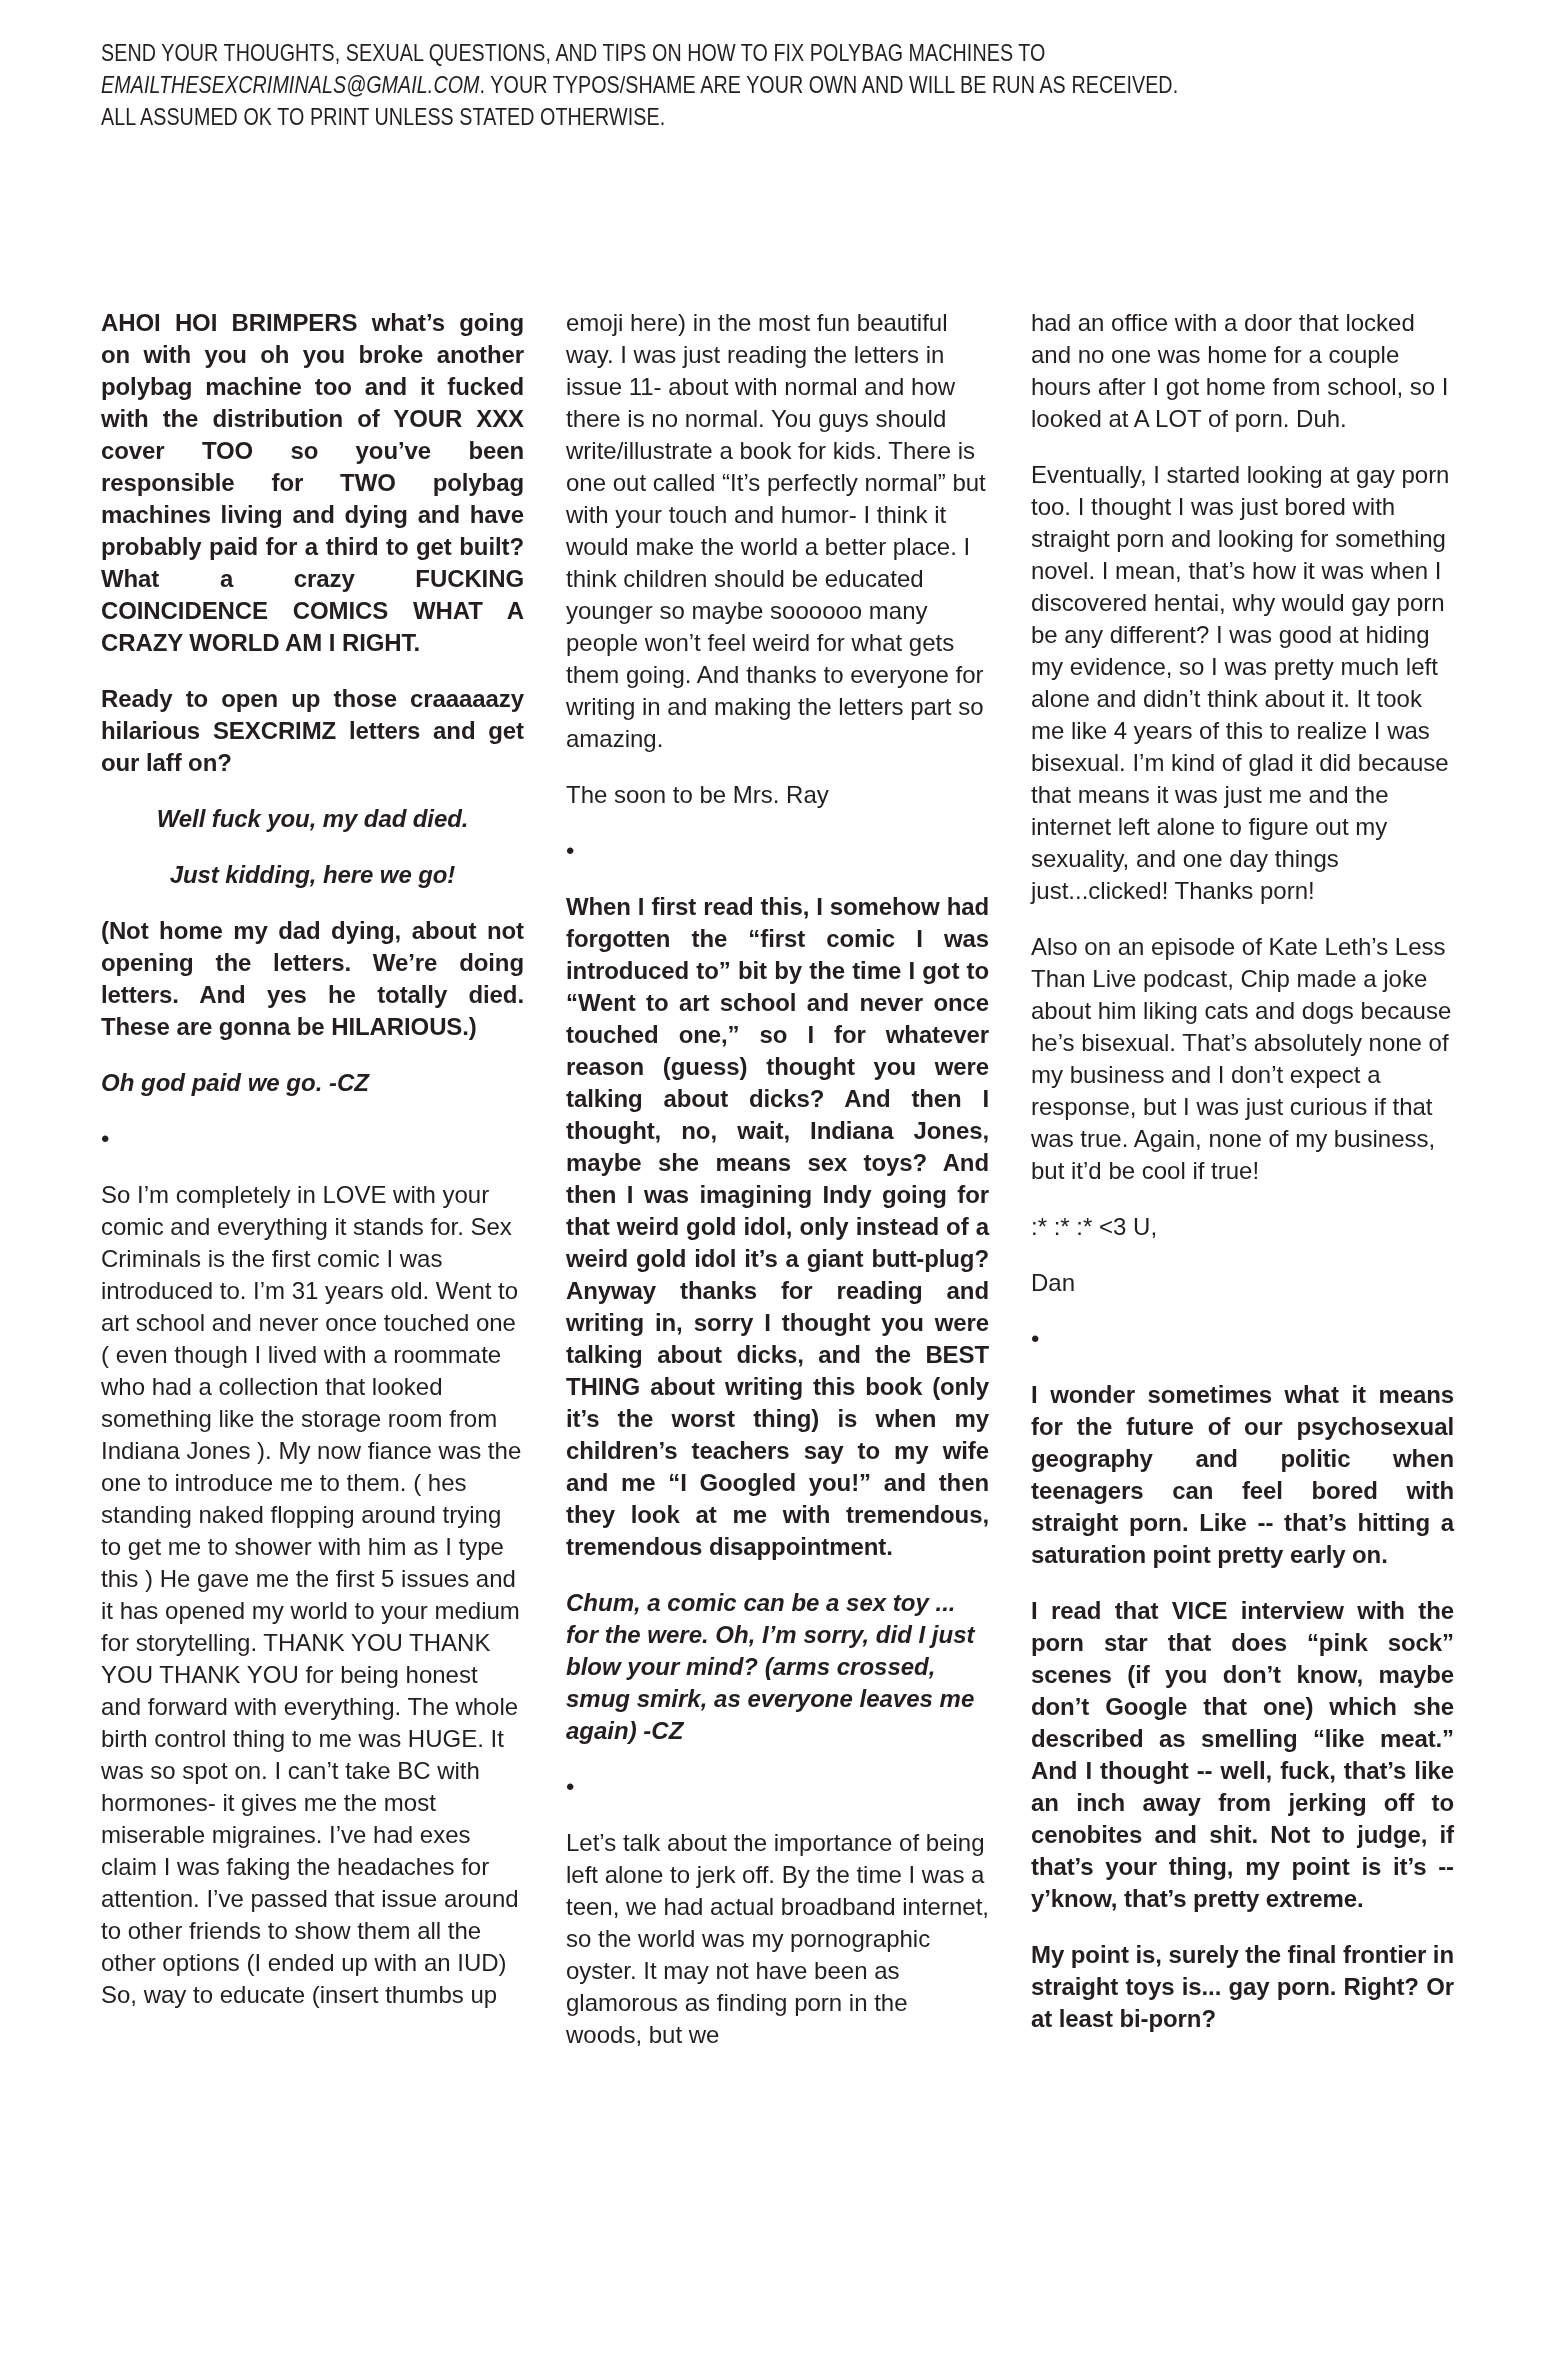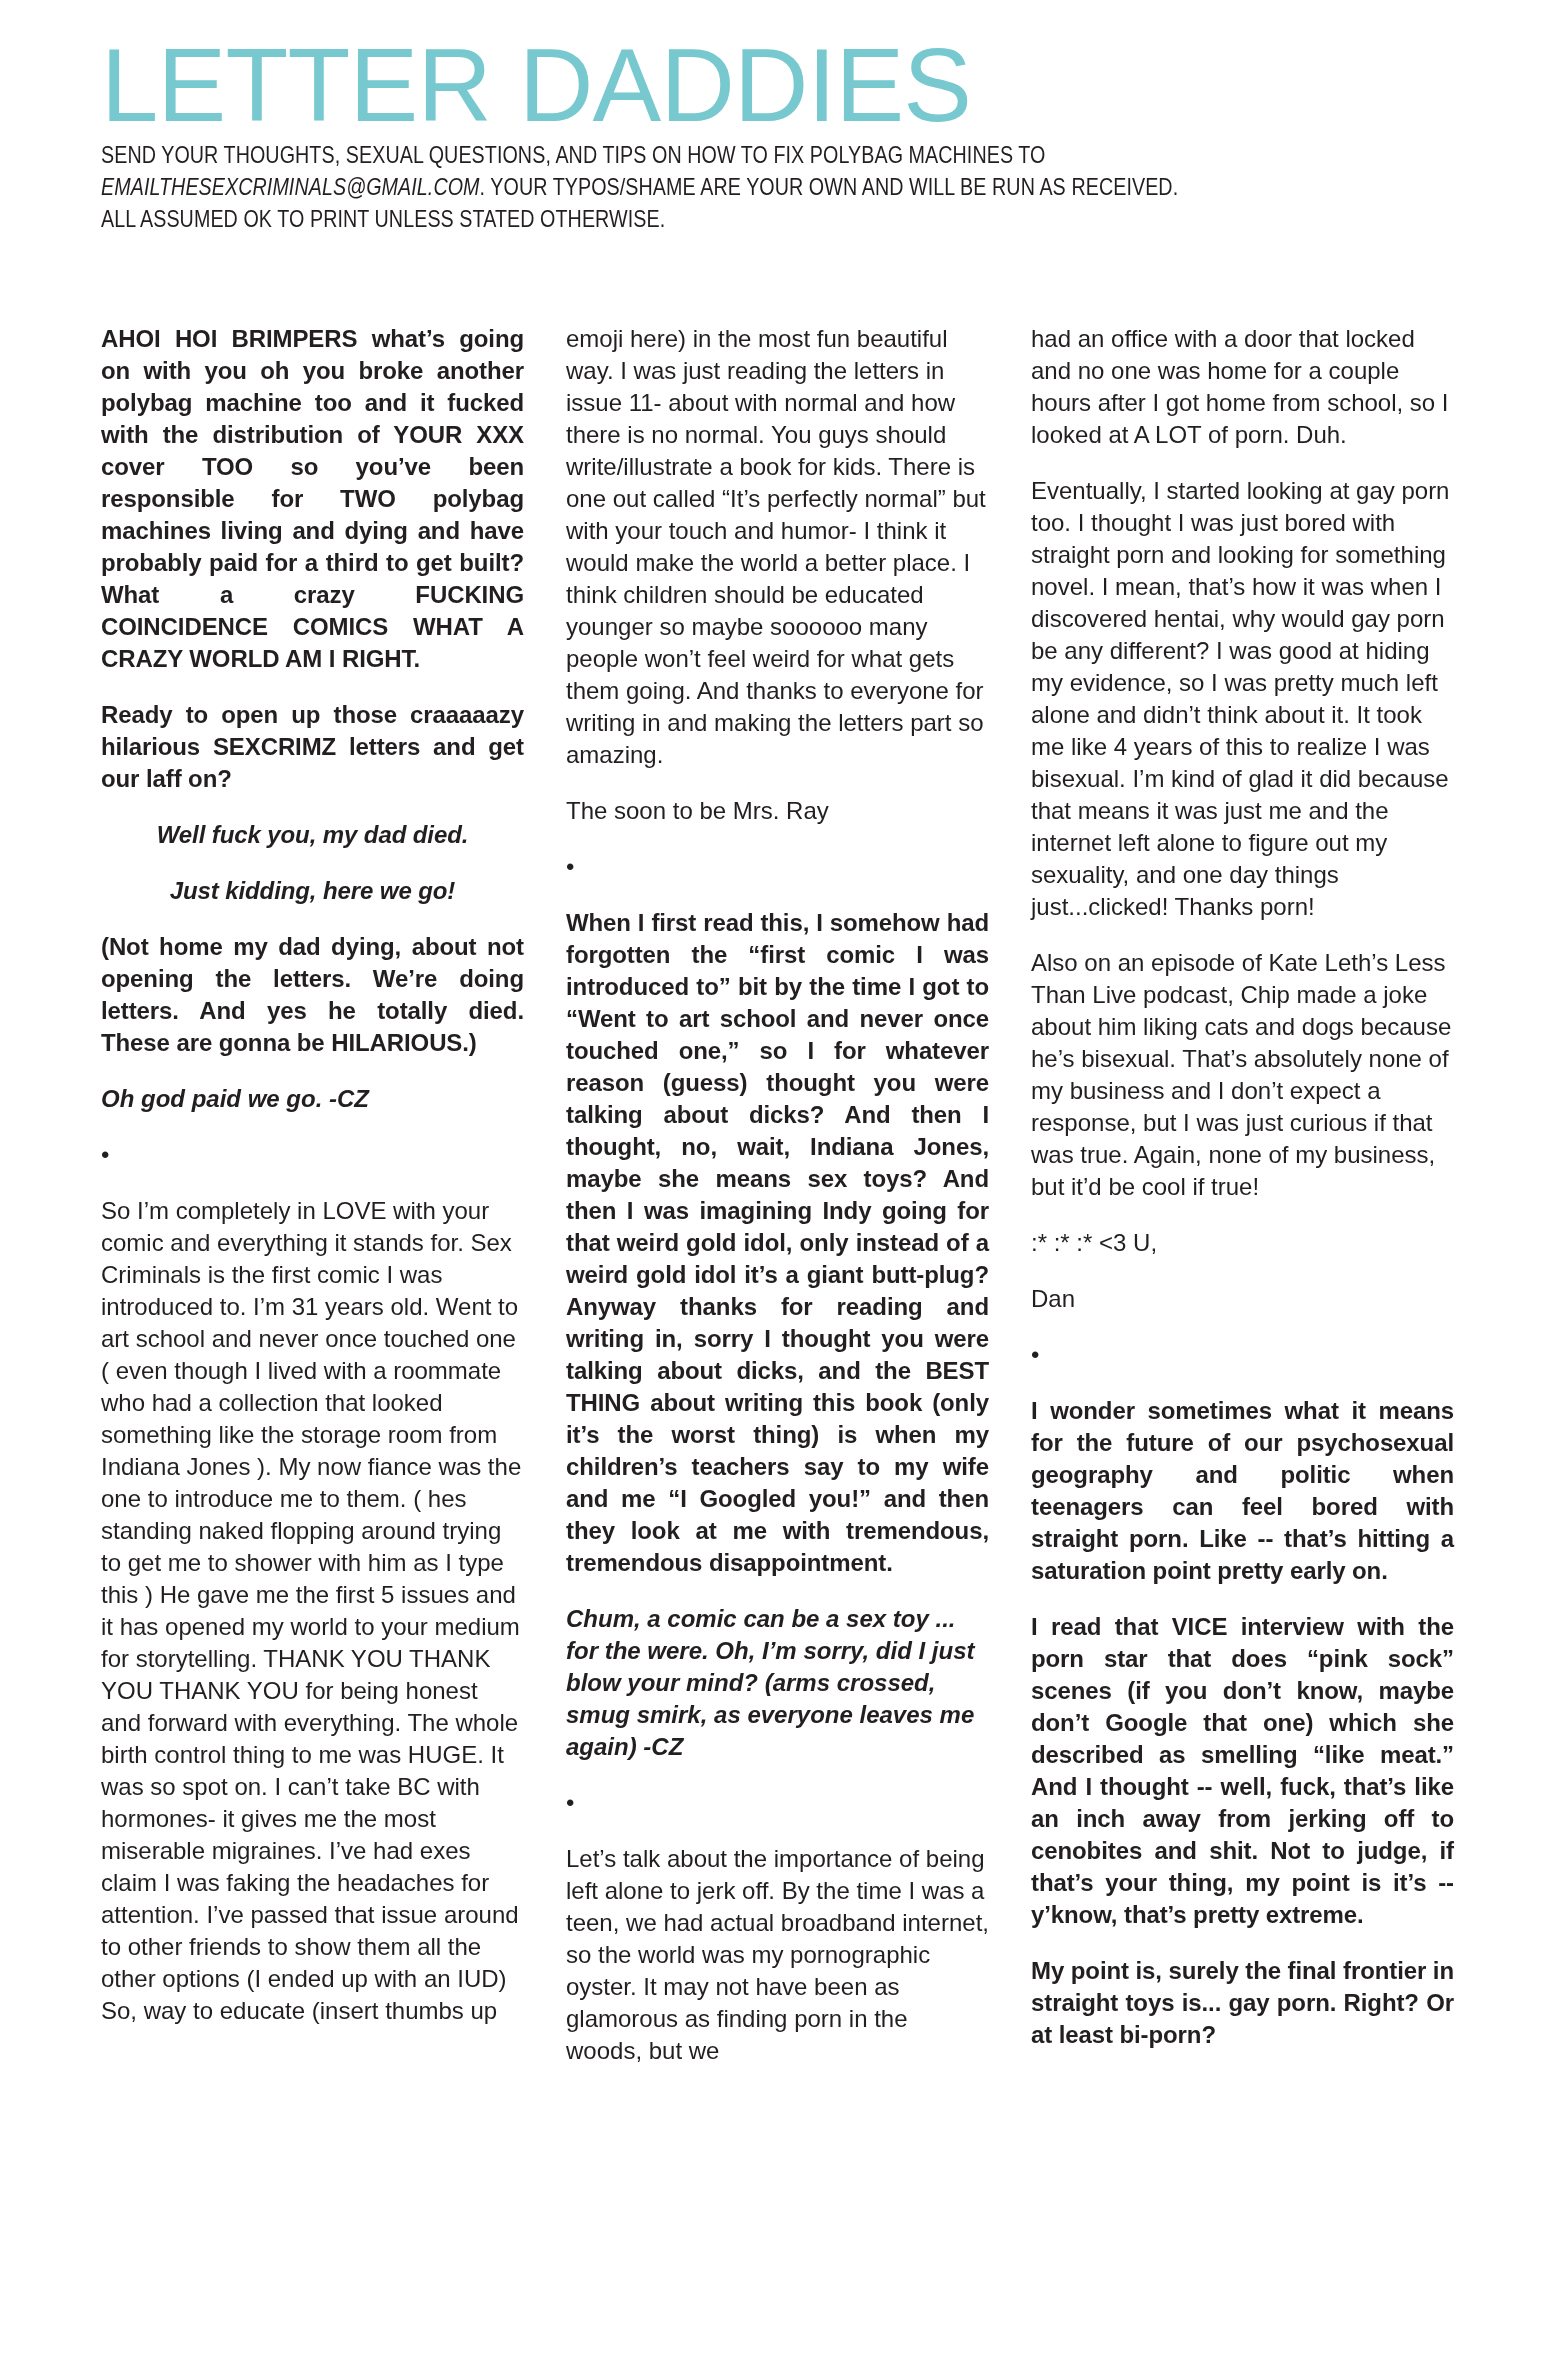--- a/index.html
+++ b/index.html
@@ -67,21 +67,21 @@
     gap: 42px;
     align-items: flex-start;
   }
   .col {
     width: 423px;
     flex: 0 0 423px;
   }
 
   
   p.blk {
-    margin: 16px 0 24px 0;
+    margin: 0 0 24px 0;
     font-size: 24px;
     line-height: 32px;
     color: #231f20;
   }
   p.blk:last-child { margin-bottom: 0; }
 
   
   p.reg {
     font-weight: 400;
     text-align: left;
@@ -106,21 +106,20 @@
     line-height: 32px;
     margin-bottom: 24px;
   }
 </style>
 </head>
 <body>
 
 <div class="page">
 
   <header class="masthead">
-    <h1 class="masthead-title" style="color: rgb(119, 201, 207);">LETTER DADDIES</h1>
     <div class="masthead-sub">
       <div>SEND YOUR THOUGHTS, SEXUAL QUESTIONS, AND TIPS ON HOW TO FIX POLYBAG MACHINES TO</div>
       <div><span class="em">EMAILTHESEXCRIMINALS@GMAIL.COM</span><span>. YOUR TYPOS/SHAME ARE YOUR OWN AND WILL BE RUN AS RECEIVED.</span></div>
       <div>ALL ASSUMED OK TO PRINT UNLESS STATED OTHERWISE.</div>
     </div>
   </header>
 
   <div class="columns">
 
     <div class="col">

